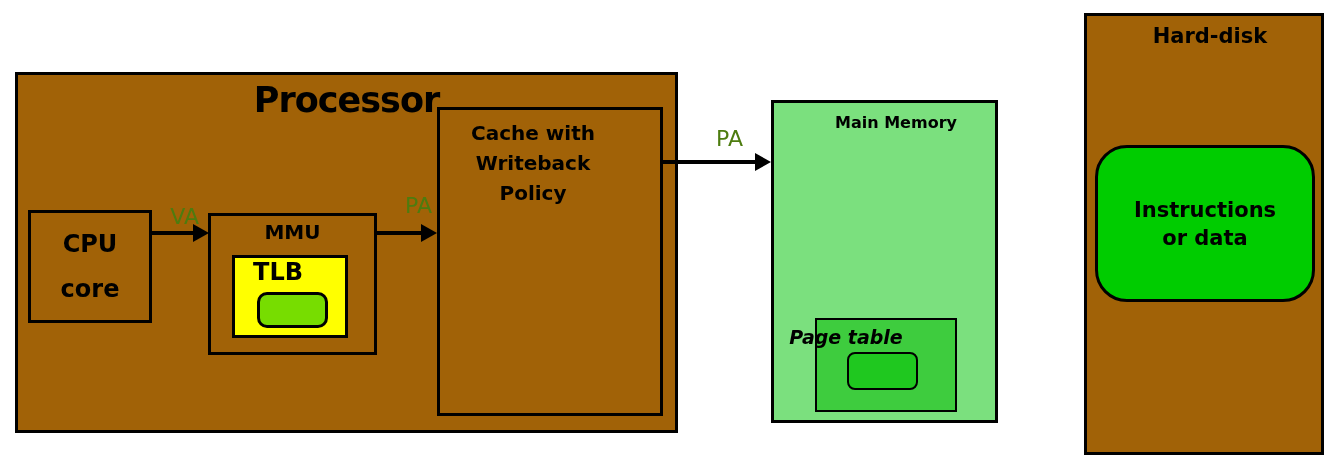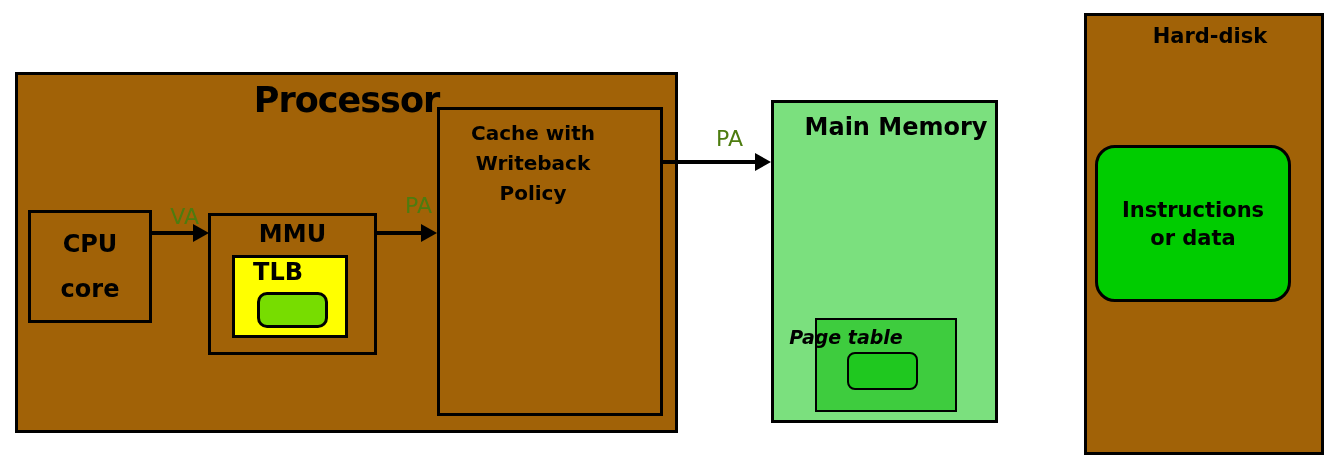--- a/index.html
+++ b/index.html
@@ -19,46 +19,46 @@
   
   .processor       { left: 15px;  top: 72px;  width: 663px; height: 361px; z-index: 1; }
   .processor-title { left: 15px;  top: 80px;  width: 663px; font-size: 35px; letter-spacing: -1px; z-index: 6; }
 
   
   .cpu-core { left: 28px; top: 210px; width: 124px; height: 113px; z-index: 2;
               font-size: 24px; line-height: 45px; }
 
   
   .mmu        { left: 208px; top: 213px; width: 169px; height: 142px; z-index: 2; }
-  .mmu-label  { left: 208px; top: 220px; width: 169px; font-size: 24px; z-index: 3; }
+  .mmu-label  { left: 208px; top: 220px; width: 169px; font-size: 20px; z-index: 3; }
   .tlb        { left: 232px; top: 255px; width: 116px; height: 83px; background: #ffff00;
                 border: 3px solid #000; z-index: 3; }
   .tlb-label  { left: 232px; top: 258px; width: 92px; font-size: 24px; z-index: 4; }
   .tlb-entry  { left: 257px; top: 292px; width: 71px; height: 36px; background: #77dd00;
                 border: 3px solid #000; border-radius: 10px; z-index: 4; }
 
   
   .cache       { left: 437px; top: 107px; width: 226px; height: 309px; z-index: 2; border-width: 3px; }
   .cache-label { left: 437px; top: 118px; width: 192px; font-size: 20px; line-height: 30px; z-index: 3; }
 
   
   .main-memory       { left: 771px; top: 100px; width: 227px; height: 323px;
                        background: #7be07e; border: 3px solid #000; z-index: 1; }
-  .main-memory-title { left: 771px; top: 113px; width: 250px; font-size: 24px; z-index: 2; }
+  .main-memory-title { left: 771px; top: 113px; width: 250px; font-size: 16px; z-index: 2; }
   .page-table        { left: 815px; top: 318px; width: 142px; height: 94px;
                        background: #3ecc3e; border: 2px solid #000; z-index: 2; }
   .page-table-label  { left: 769px; top: 326px; width: 154px; font-size: 19px; z-index: 3; font-style: italic; }
   .page-table-entry  { left: 847px; top: 352px; width: 71px; height: 38px;
                        background: #1fc81f; border: 2px solid #000; border-radius: 8px; z-index: 3; }
 
   
   .hard-disk       { left: 1084px; top: 13px; width: 240px; height: 442px; z-index: 1; }
   .hard-disk-title { left: 1084px; top: 24px; width: 252px; font-size: 21px; z-index: 2; }
-  .disk-contents   { left: 1095px; top: 145px; width: 196px; height: 157px;
-                     background: #00cc00; border: 3px solid #000; border-radius: 20px;
+  .disk-contents   { left: 1095px; top: 145px; width: 220px; height: 157px;
+                     background: #00cc00; border: 3px solid #000; border-radius: 32px;
                      z-index: 2; font-size: 21px; line-height: 28px; }
 
   
   .arrow-line { background: #000; height: 4px; z-index: 5; }
   .arrow-head { width: 0; height: 0; border-top: 9px solid transparent;
                 border-bottom: 9px solid transparent; border-left: 16px solid #000; z-index: 5; }
   .bus-label  { color: #4d7c0f; font-size: 22px; text-align: right; z-index: 6; }
 
   .va-line  { left: 152px; top: 231px; width: 44px; }
   .va-head  { left: 193px; top: 224px; }

